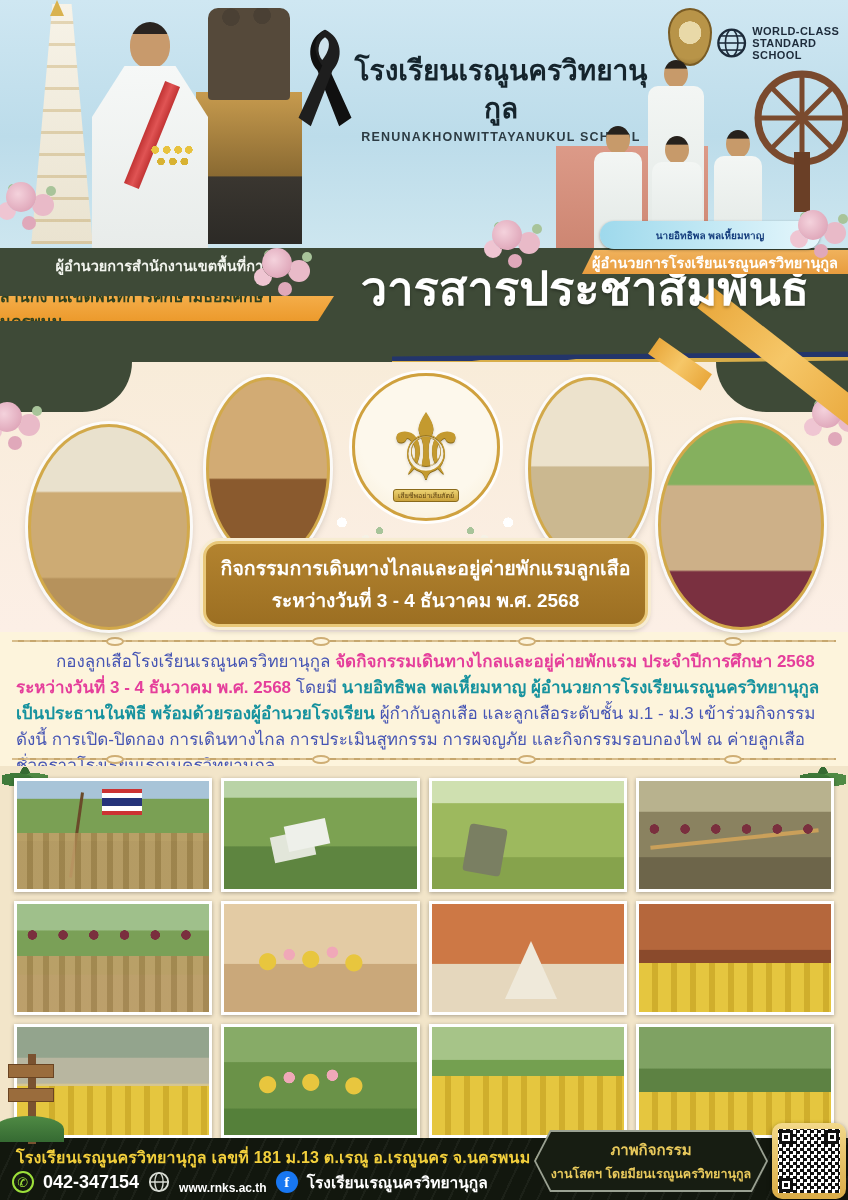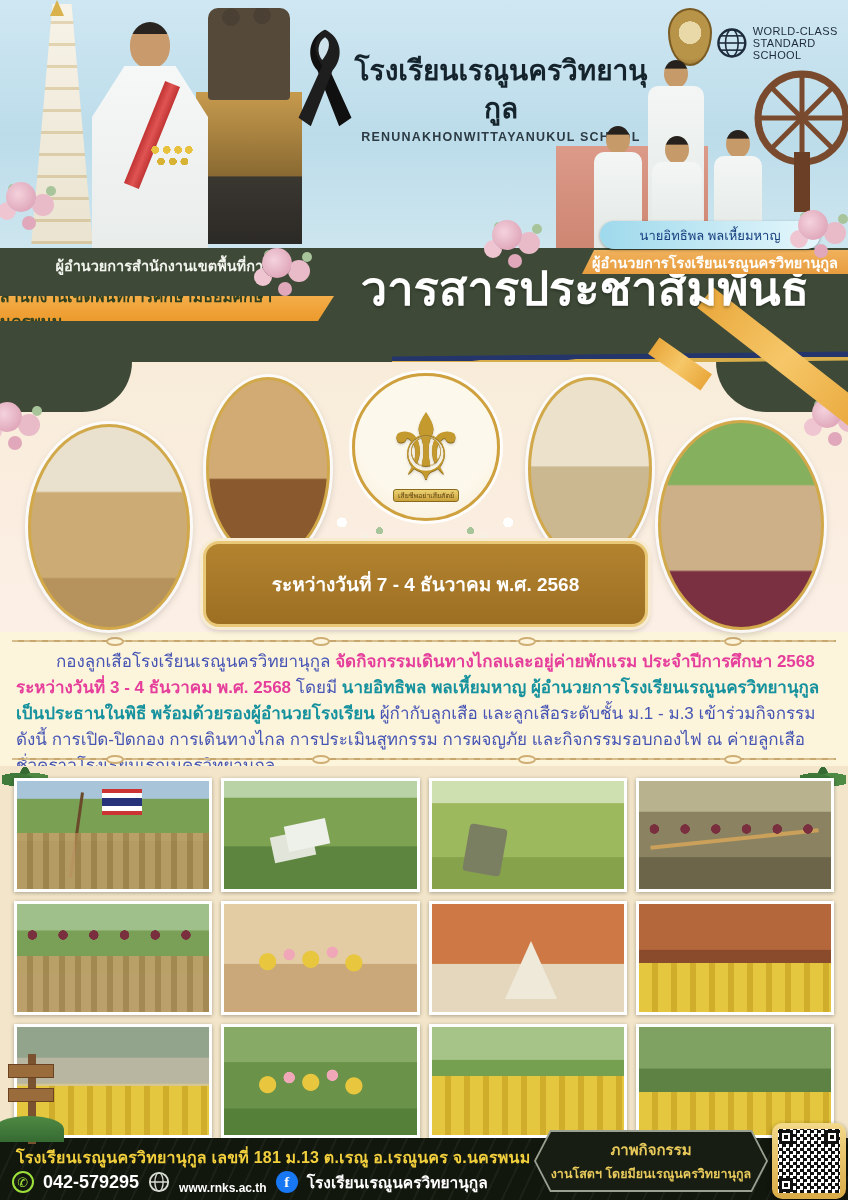--- a/index.html
+++ b/index.html
@@ -39,21 +39,21 @@
                        radial-gradient(circle 4px at 52% 75%, #d8b232 95%, transparent),
                        radial-gradient(circle 4px at 78% 75%, #d8b232 95%, transparent); }
   .ribbon-black { position:absolute; left:296px; top:26px; width:58px; height:104px; }
   .school-names { position:absolute; left:348px; top:52px; width:306px; text-align:center; }
   .school-thai { font-size:28px; font-weight:bold; color:#15242c; line-height:38px; }
   .school-eng { font-size:12.5px; font-weight:bold; letter-spacing:1.2px; color:#2c3b43; margin-top:2px; }
   .emblem-ministry { position:absolute; left:668px; top:8px; width:44px; height:58px;
             background:radial-gradient(circle at 50% 42%, #e9d9a8 0 30%, #b89448 31% 70%, #8a6c2e 100%);
             border-radius:50% 50% 50% 50% / 42% 42% 58% 58%; border:2px solid #7a5c24; }
   .emblem-wcss { position:absolute; left:716px; top:16px; width:128px; height:54px; display:flex; align-items:center; gap:5px; }
-  .wcss-text { color:#1d2b3a; font-weight:normal; font-size:11px; line-height:12px; letter-spacing:.4px; }
+  .wcss-text { color:#1d2b3a; font-weight:bold; font-size:11px; line-height:12px; letter-spacing:.4px; }
   .building { position:absolute; left:556px; top:146px; width:152px; height:102px;
             background:linear-gradient(180deg,#dc9a88,#cd8672),
                        repeating-linear-gradient(90deg, rgba(255,255,255,.8) 0 3px, transparent 3px 19px),
                        repeating-linear-gradient(0deg, rgba(255,255,255,.8) 0 3px, transparent 3px 24px);
             background-blend-mode:normal,normal,normal; }
   .admins { position:absolute; left:592px; top:60px; width:178px; height:188px; }
   .uni { position:absolute; }
   .uni .h { position:absolute; left:50%; transform:translateX(-50%); top:0; width:24px; height:28px; border-radius:50%;
             background:linear-gradient(180deg,#26211c 0 30%, #c79a6a 31%); }
   .uni .b { position:absolute; left:0; top:26px; width:100%; bottom:0; background:linear-gradient(180deg,#f3f6f4,#e2e8e5);
@@ -64,21 +64,21 @@
            box-shadow: 22px 8px 0 -4px #e9bac8, -14px 14px 0 -6px #efc5d2, 8px 26px 0 -8px #e0a8ba,
                        -8px -8px 0 -10px #9fbf8f, 30px -6px 0 -10px #a8c49a; }
 
   
   .band { position:absolute; top:248px; left:0; width:848px; height:114px; background:#3e4a37; }
   .band-strip { position:absolute; top:354px; left:392px; width:456px; height:9px;
             background:linear-gradient(180deg,#23356b 0 55%, #d8ae4a 56% 100%); transform:rotate(-.6deg); }
   .pill { position:absolute; height:28px; border-radius:14px; display:flex; align-items:center; justify-content:center;
           box-shadow:0 1px 3px rgba(0,0,0,.35); z-index:5; }
   .pill-left { top:224px; left:8px; width:346px; background:linear-gradient(90deg,#7fccdf,#d9f3f9); color:#c0701c; font-weight:bold; font-size:16px; }
-  .pill-right { top:221px; left:600px; width:220px; background:linear-gradient(90deg,#9ed9ec,#e6f7fc); color:#173f7e; font-weight:normal; font-size:13px; }
+  .pill-right { top:221px; left:600px; width:220px; background:linear-gradient(90deg,#9ed9ec,#e6f7fc); color:#173f7e; font-weight:bold; font-size:10px; }
   .left-title { position:absolute; top:257px; left:0; width:362px; text-align:center; color:#f2f4ee; font-size:14.5px; font-weight:bold; line-height:19px; z-index:4; }
   .org-banner { position:absolute; top:296px; left:0; width:334px; height:25px;
             background:linear-gradient(180deg,#f4ad49,#ec9a2c);
             clip-path:polygon(0 0,100% 0,calc(100% - 16px) 100%,0 100%);
             color:#2e401f; font-weight:bold; font-size:16px; display:flex; align-items:center; justify-content:center; z-index:4; }
   .issue-line { position:absolute; top:330px; left:4px; width:446px; text-align:center; color:#fff; font-size:19.5px; font-weight:bold; z-index:4; }
   .dir-banner { position:absolute; top:250px; left:582px; width:266px; height:24px;
             background:linear-gradient(180deg,#f0b25c,#e89c3e); clip-path:polygon(12px 0,100% 0,100% 100%,0 100%);
             color:#fff; font-weight:bold; font-size:14.5px; display:flex; align-items:center; justify-content:center; z-index:4; }
   .journal-title { position:absolute; top:260px; left:322px; width:526px; text-align:center; color:#fff;
@@ -318,21 +318,22 @@
     <div class="oval oval1"></div>
     <div class="oval oval2"></div>
     <div class="oval oval3"></div>
     <div class="oval oval4"></div>
     <div class="emblem-circle">
       <span class="fleur">⚜</span>
       <span class="motto-scroll">เสียชีพอย่าเสียสัตย์</span>
     </div>
     <div class="garland"></div>
     <div class="event-banner">
-      <div class="eb3">ระหว่างวันที่ 7 - 4 ธันวาคม พ.ศ. 2568</div>
+      <div class="eb1">กิจกรรมการเดินทางไกลและอยู่ค่ายพักแรมลูกเสือ</div>
+      <div class="eb3">ระหว่างวันที่ 3 - 4 ธันวาคม พ.ศ. 2568</div>
     </div>
     <div class="roses" style="left:-8px; top:40px;"></div>
     <div class="roses" style="left:812px; top:36px;"></div>
   </div>
 
   <div class="article">
     <div class="rope top">
       <span class="knot"></span>
         <span class="knot"></span>
         <span class="knot"></span>
@@ -397,21 +398,21 @@
         <div class="brd" style="top:10px"></div>
         <div class="brd" style="top:34px"></div>
     </div>
     <div class="grass" style="left:-6px; bottom:-4px;"></div>
   </div>
 
   <div class="footer">
     <div class="address">โรงเรียนเรณูนครวิทยานุกูล เลขที่ 181 ม.13 ต.เรณู อ.เรณูนคร จ.นครพนม 48170</div>
     <div class="contacts">
       <span class="ic ic-phone">✆</span>
-      <span class="cnum">042-579295</span>
+      <span class="cnum">042-347154</span>
       <svg class="ic" width="22" height="22" viewBox="0 0 24 24">
         <circle cx="12" cy="12" r="10" fill="none" stroke="#d8dcd4" stroke-width="2"></circle>
         <ellipse cx="12" cy="12" rx="4.5" ry="10" fill="none" stroke="#d8dcd4" stroke-width="1.5"></ellipse>
         <line x1="2" y1="12" x2="22" y2="12" stroke="#d8dcd4" stroke-width="1.5"></line>
       </svg>
       <span class="csite">www.rnks.ac.th</span>
       <span class="ic ic-fb">f</span>
       <span class="cfb">โรงเรียนเรณูนครวิทยานุกูล</span>
     </div>
     <div class="badge-out">

